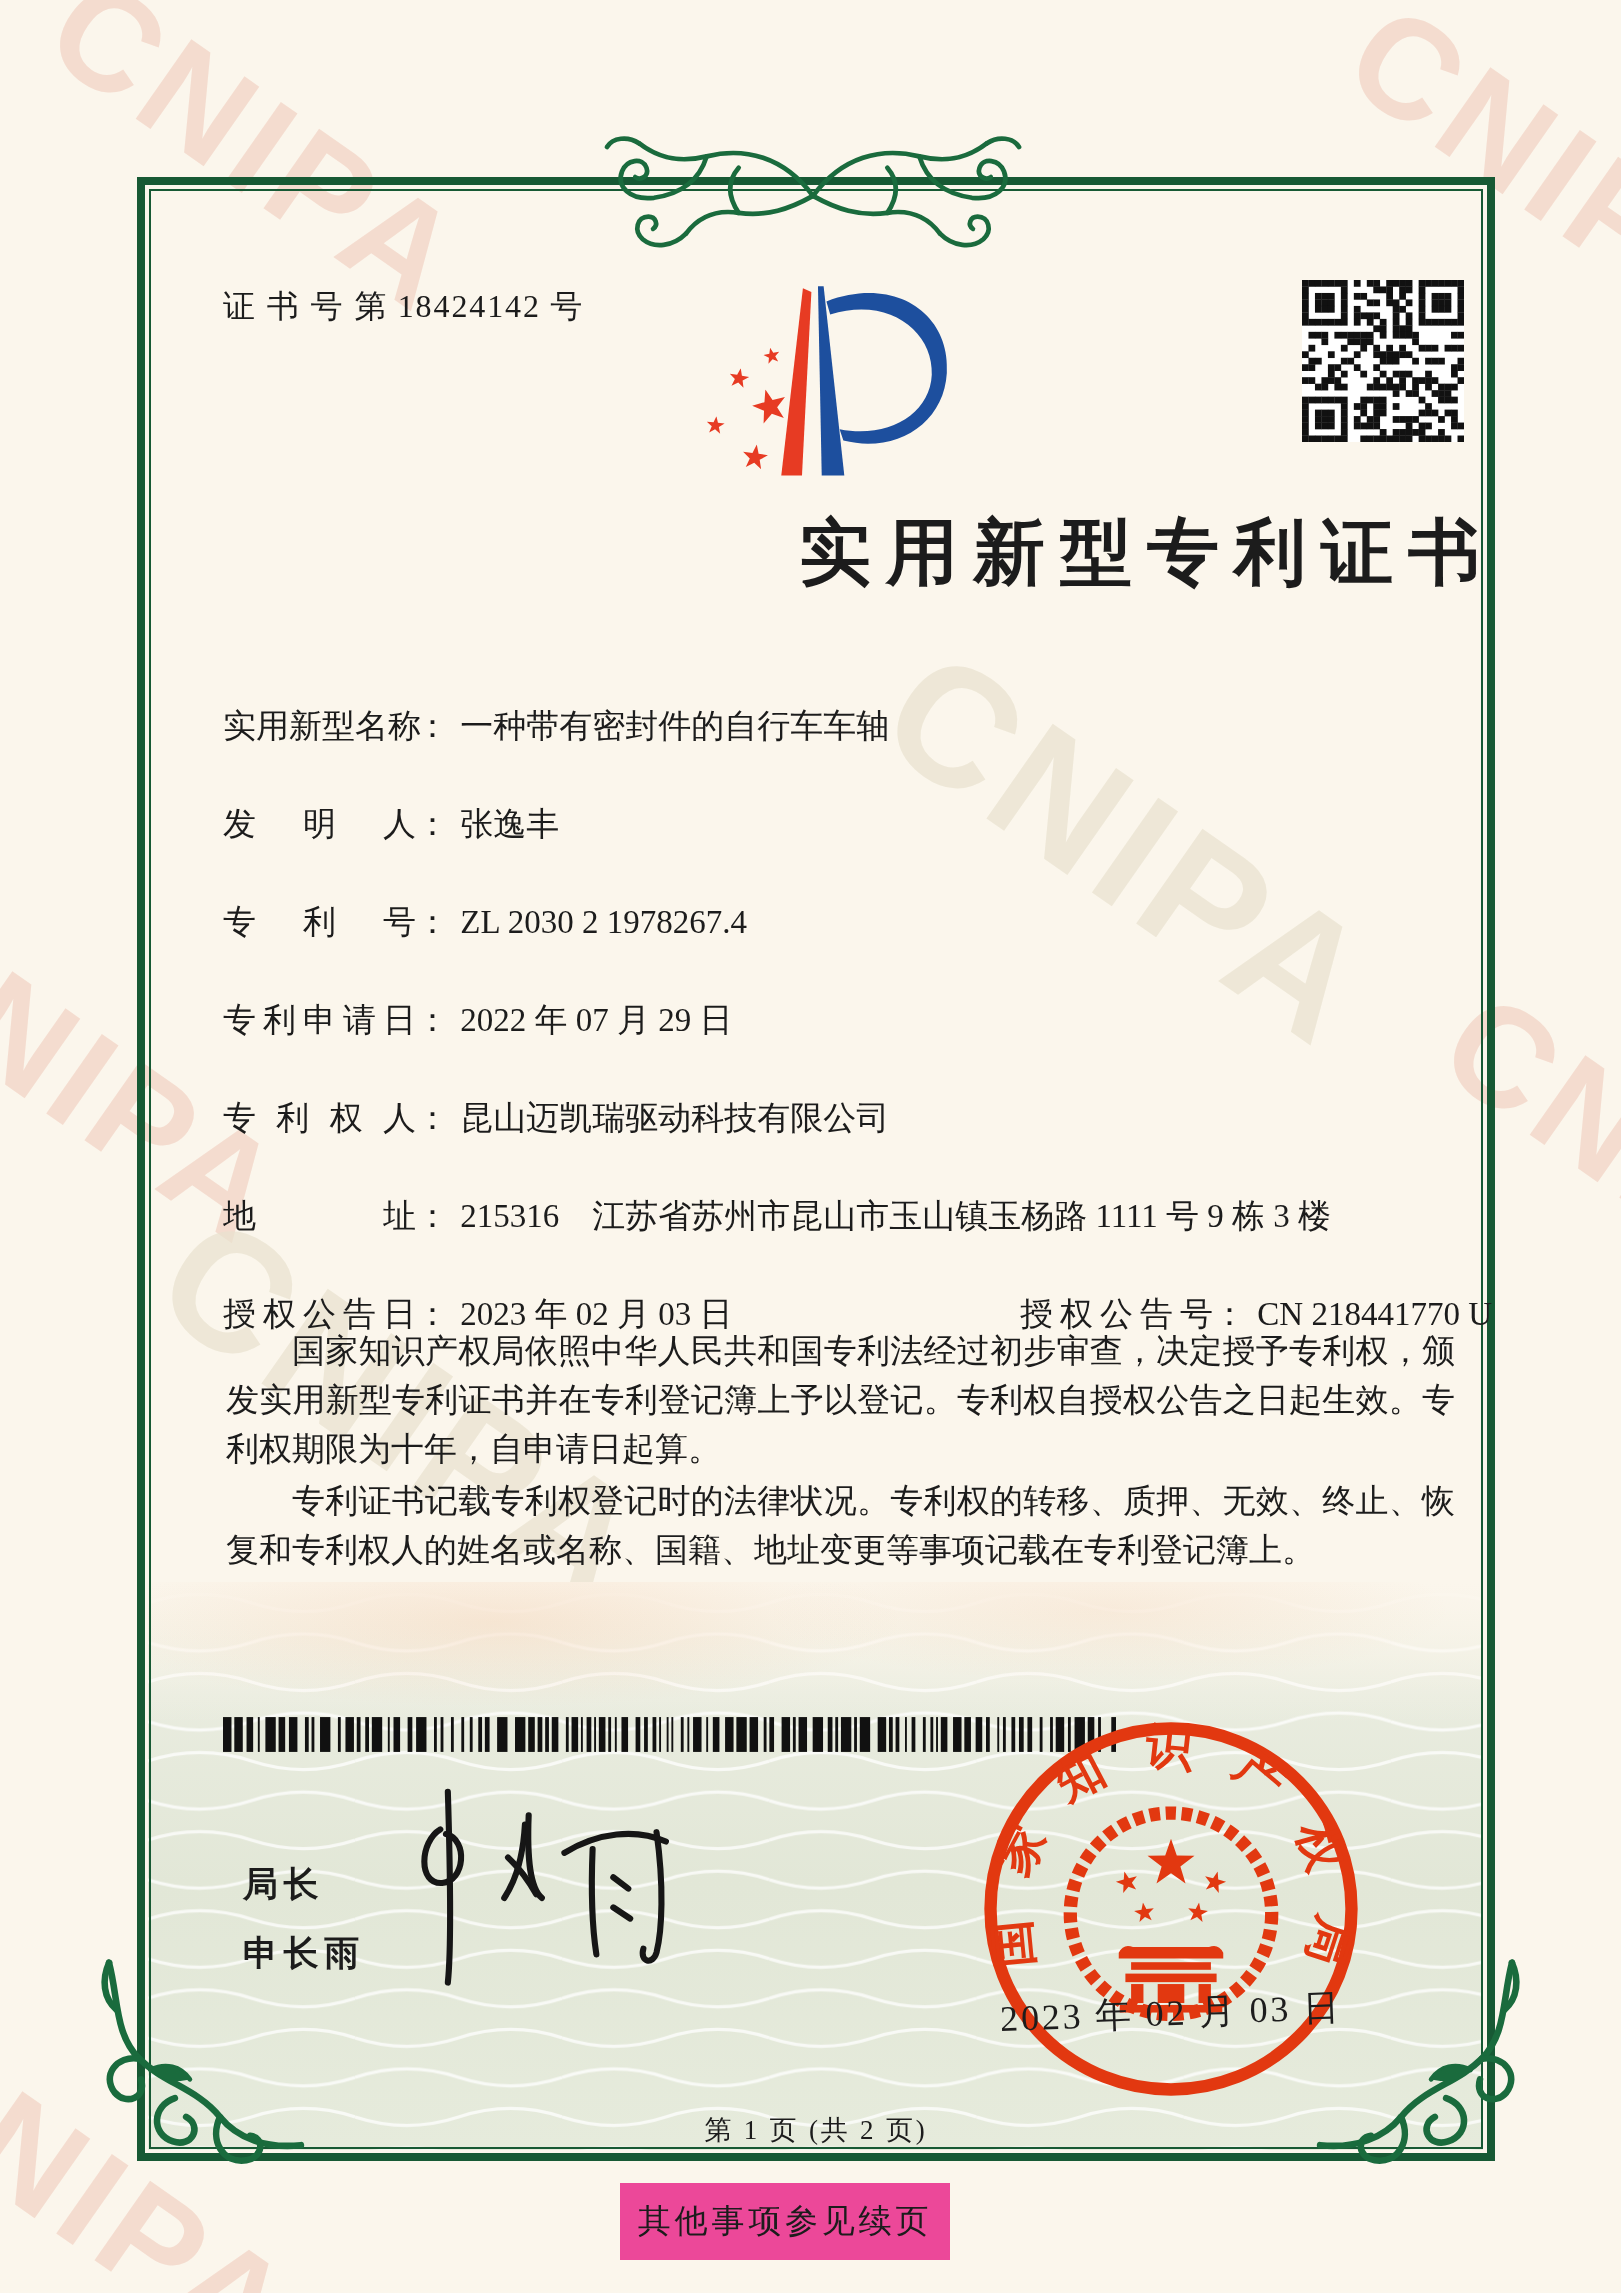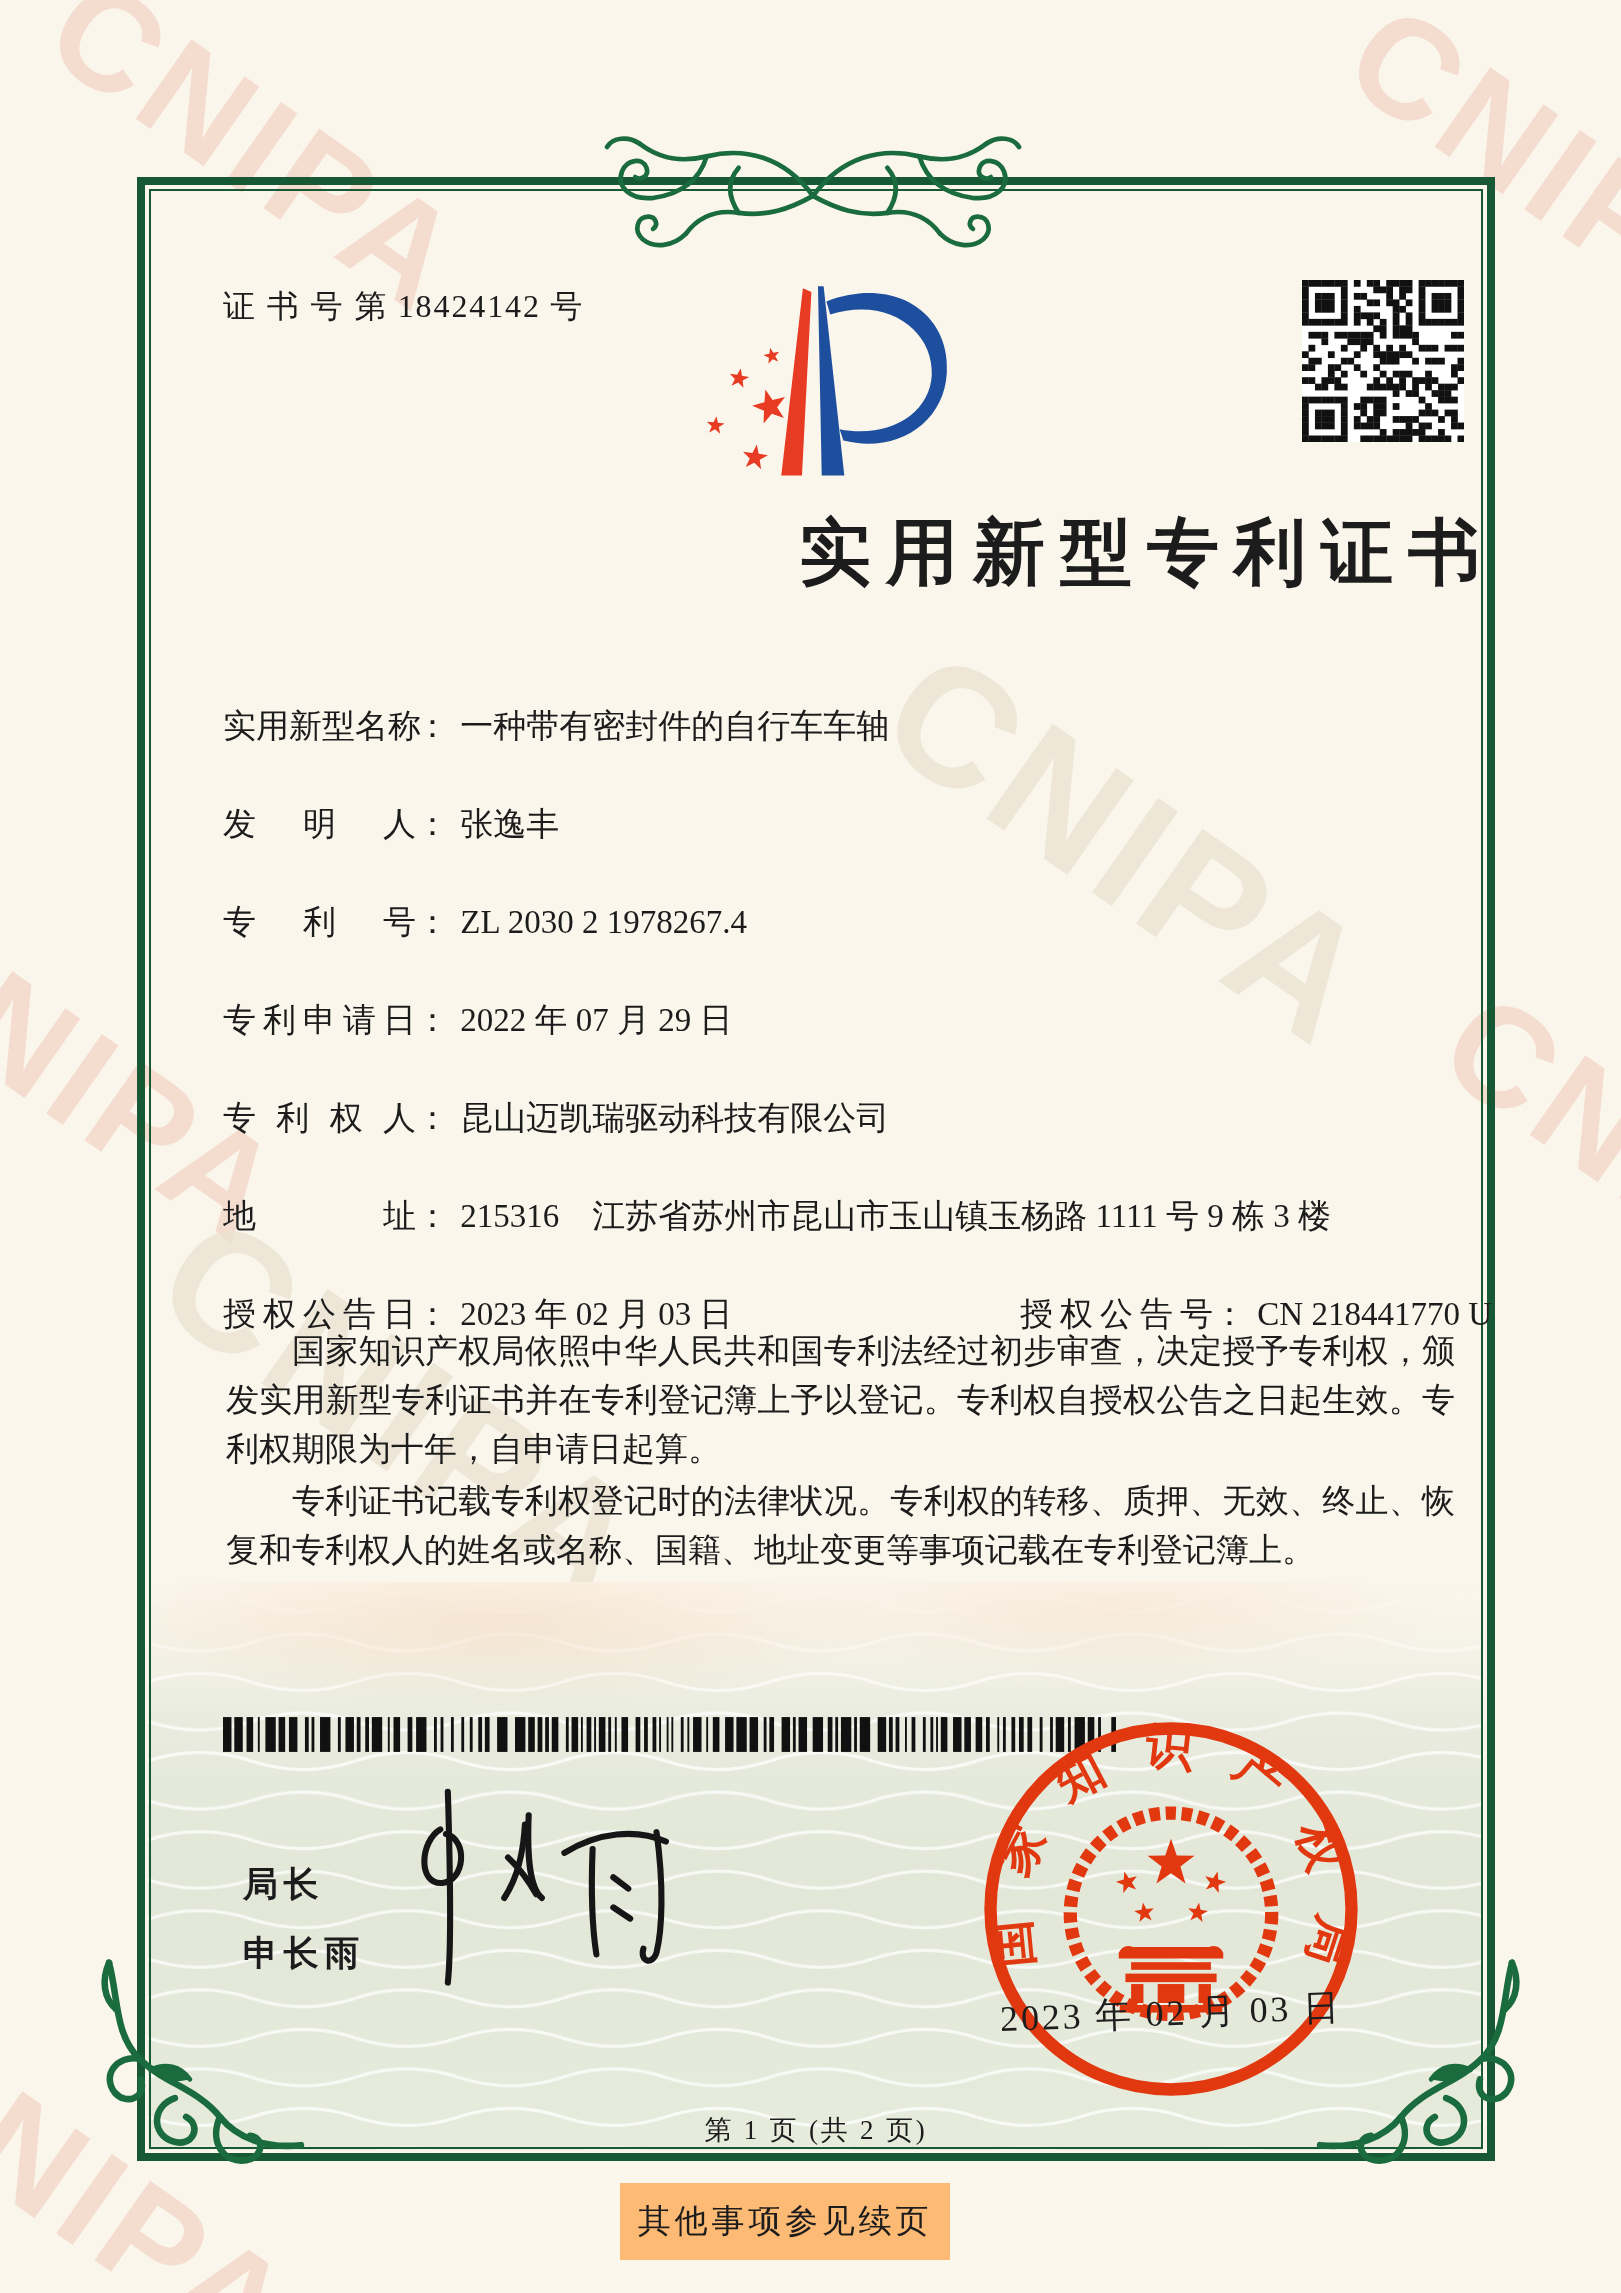--- a/index.html
+++ b/index.html
@@ -63,21 +63,21 @@
     font-weight:700;font-size:35px;letter-spacing:5.6px;z-index:5;}
   .officer-name{left:243px;top:1930px;font-family:"Liberation Sans","DejaVu Sans",sans-serif;
     font-weight:700;font-size:35px;letter-spacing:5.6px;z-index:5;}
   .signature-box{left:414px;top:1787px;width:282px;height:221px;z-index:5;}
   .seal-box{left:981px;top:1719px;width:380px;height:380px;z-index:5;}
   .seal-date{left:981px;top:1989px;width:380px;text-align:center;font-size:36px;
     letter-spacing:2.8px;color:#1d1d1d;transform:rotate(-2deg);z-index:6;}
   .page-footer{left:137px;top:2112px;width:1358px;text-align:center;font-size:27px;
     letter-spacing:2.8px;z-index:4;}
   .note-box{
-    left:620px;top:2183px;width:330px;height:77px;background:#fdba74;z-index:4;
+    left:620px;top:2183px;width:330px;height:77px;background:#ec4899;z-index:4;
     display:flex;align-items:center;justify-content:center;
     font-size:33px;letter-spacing:3.8px;
   }
 </style>
 </head>
 <body>
 
 <svg width="0" height="0" style="position:absolute" aria-hidden="true">
   <defs>
     <symbol id="star" viewBox="-10 -10 20 20">

